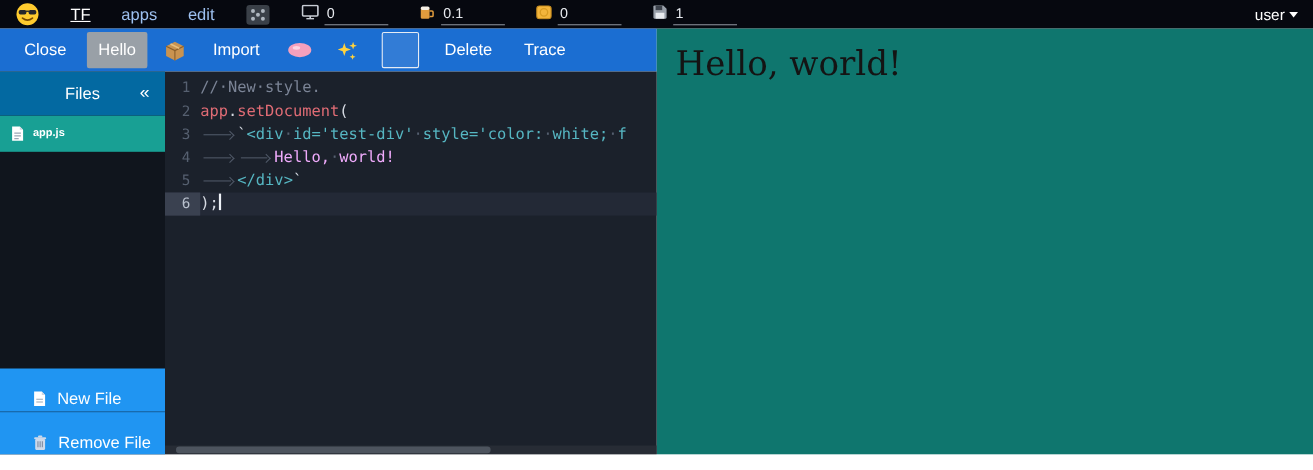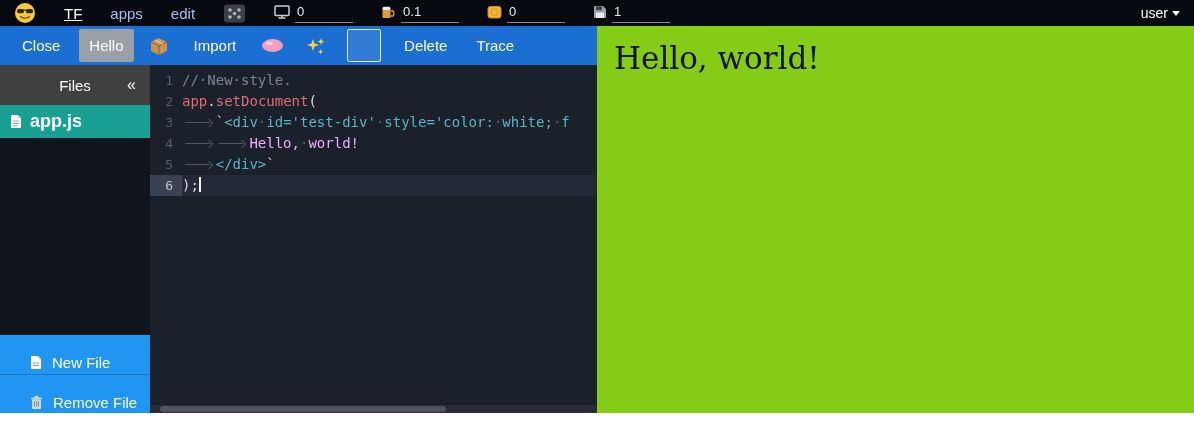--- a/index.html
+++ b/index.html
@@ -40,29 +40,29 @@
   .tbtn.save { background:#99a0a7; }
   .tbtn.icon { padding:6px 6px; display:flex; align-items:center; }
   .blank-btn {
     width:34px; height:33px; border:1px solid #e6ecf4; background:rgba(255,255,255,0.10);
     border-radius:2px; cursor:pointer; margin-left:6px; margin-right:4px;
   }
   
   .workarea { display:flex; flex:1; min-height:0; }
   .sidebar { width:150px; background:#10151d; display:flex; flex-direction:column; flex:0 0 auto; }
   .files-header {
-    height:40px; background:#404040; color:#fff; font-size:15px;
+    height:40px; background:#0369a1; color:#fff; font-size:15px;
     display:flex; align-items:center; justify-content:center; position:relative; flex:0 0 auto;
   }
   .collapse-btn {
     position:absolute; right:10px; top:0; bottom:0; background:none; border:none;
     color:#fff; font-size:16px; cursor:pointer; padding:0 4px;
   }
   .file-item {
-    height:33px; background:#18a094; color:#fff; font-weight:bold; font-size:18px;
+    height:33px; background:#18a094; color:#fff; font-weight:bold; font-size:10px;
     display:flex; align-items:center; gap:8px; padding:0 10px; cursor:pointer; flex:0 0 auto;
   }
   .sidebar-spacer { flex:1; }
   .side-btn {
     height:39px; background:#2095f2; border:none; color:#fff; font-size:15px;
     font-family:"Liberation Sans",sans-serif; display:flex; align-items:center; gap:10px;
     padding:16px 0 0 30px; cursor:pointer; text-align:left; flex:0 0 auto;
   }
   .side-btn.remove { border-top:1px solid rgba(0,0,0,0.18);text-align:right; }
 
@@ -89,21 +89,21 @@
   .tab::before { content:""; position:absolute; left:3px; right:6px; top:10px; height:1px; background:#4e5766; }
   .tab::after {
     content:""; position:absolute; right:4px; top:7.5px; width:5px; height:5px;
     border-top:1px solid #4e5766; border-right:1px solid #4e5766; transform:rotate(45deg);
   }
   .cursor { display:inline-block; width:2px; height:15px; background:#eef2f7; vertical-align:-2px; }
   .hscroll { position:absolute; left:0; right:0; bottom:0; height:8px; background:#272c35; cursor:pointer; }
   .hscroll .thumb { position:absolute; left:10px; top:1px; height:6px; width:64%; background:#4d545e; border-radius:3px; cursor:grab; }
 
   
-  .preview { flex:1; background:#84cc16; overflow:hidden; }
+  .preview { flex:1; background:#0f766e; overflow:hidden; }
   .preview-text {
     margin:14px 0 0 17px; font-family:"DejaVu Serif", serif;
     font-size:31px; color:#141414;
   }
 </style>
 </head>
 <body>
 
 <div class="app">
 

